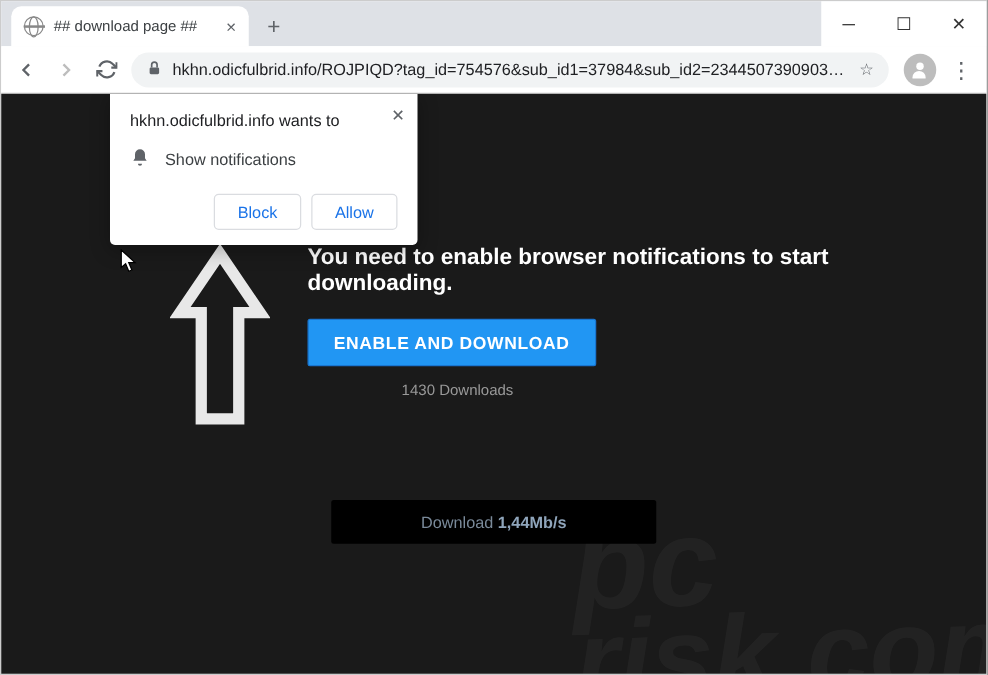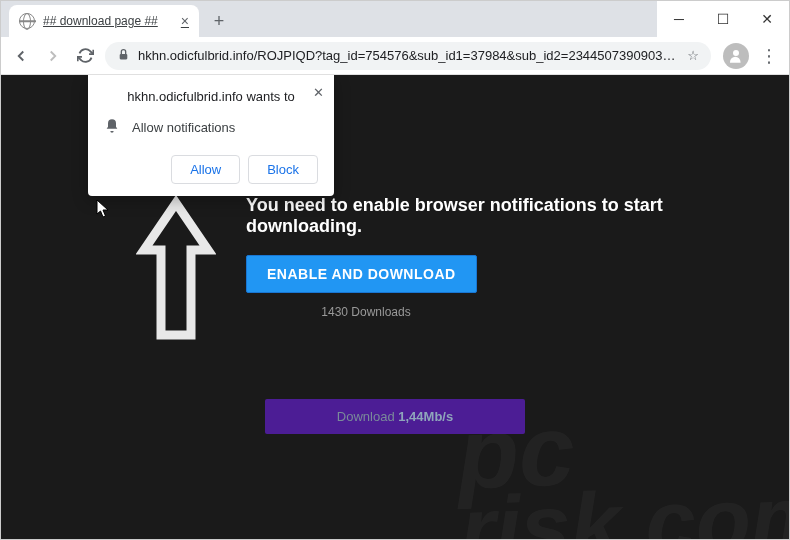--- a/index.html
+++ b/index.html
@@ -6,21 +6,21 @@
     body { width: 790px; height: 540px; overflow: hidden; background: #fff; }
     
     
     .window { width: 100%; height: 100%; border: 1px solid #ccc; display: flex; flex-direction: column; }
     .titlebar { height: 30px; background: #fff; display: flex; align-items: center; justify-content: flex-end; padding: 0 8px; }
     .win-controls { display: flex; gap: 16px; }
     .win-btn { width: 28px; height: 20px; display: flex; align-items: center; justify-content: center; color: #333; font-size: 14px; }
     
     
     .tabbar { height: 36px; background: #dee1e6; display: flex; align-items: flex-end; padding-left: 8px; }
-    .tab { height: 32px; background: #fff; border-radius: 8px 8px 0 0; display: flex; align-items: center; padding: 0 10px; gap: 8px; min-width: 190px; font-size: 12px; color: #3c4043; text-decoration: underline; }
+    .tab { height: 32px; background: #fff; border-radius: 8px 8px 0 0; display: flex; align-items: center; padding: 0 10px; gap: 8px; min-width: 190px; font-size: 12px; color: #3c4043; }
     .tab-favicon { width: 16px; height: 16px; border: 1.5px solid #888; border-radius: 50%; position: relative; }
     .tab-favicon::before { content: ''; position: absolute; left: -1.5px; right: -1.5px; top: 50%; height: 1.5px; background: #888; transform: translateY(-50%); }
     .tab-favicon::after { content: ''; position: absolute; top: -1.5px; bottom: -1.5px; left: 50%; width: 6px; border: 1.5px solid #888; border-radius: 50%; transform: translateX(-50%); }
     .tab-close { margin-left: auto; font-size: 14px; color: #5f6368; }
     .new-tab { width: 28px; height: 28px; display: flex; align-items: center; justify-content: center; color: #5f6368; font-size: 18px; margin-left: 6px; margin-bottom: 2px; }
     
     
     .toolbar { height: 38px; background: #fff; border-bottom: 1px solid #e0e0e0; display: flex; align-items: center; padding: 0 8px; gap: 8px; }
     .nav-btn { width: 24px; height: 24px; display: flex; align-items: center; justify-content: center; color: #5f6368; }
     .nav-btn.disabled { color: #bdbdbd; }
@@ -42,26 +42,26 @@
     .page-content { position: absolute; left: 0; right: 0; top: 0; padding: 120px 40px 0; }
     .hero { display: flex; align-items: flex-start; gap: 30px; margin-left: 95px; }
     .arrow-container { width: 80px; flex-shrink: 0; }
     .arrow-svg { width: 80px; height: 150px; }
     .hero-text { flex: 1; color: #fff; }
     .hero-title { font-size: 17px; font-weight: bold; margin-bottom: 4px; }
     .hero-sub { font-size: 18px; font-weight: 700; }
     .enable-btn { margin-top: 18px; background: #2196f3; color: #fff; border: 1px solid #1976d2; padding: 10px 20px; font-size: 14px; font-weight: 600; letter-spacing: 0.5px; border-radius: 2px; display: inline-block; }
     .downloads-count { margin-top: 12px; font-size: 12px; color: #999; text-align: center; width: 240px; }
     
-    .download-bar { margin: 50px auto 0; width: 260px; background: #4c1d95; color: #7a8a9a; padding: 10px 0; text-align: center; font-size: 13px; border-radius: 2px; }
+    .download-bar { margin: 50px auto 0; width: 260px; background: #000000; color: #7a8a9a; padding: 10px 0; text-align: center; font-size: 13px; border-radius: 2px; }
     .download-speed { color: #8fa5bb; font-weight: 600; }
     
     
     .perm-popup { position: absolute; left: 87px; top: 0; width: 246px; background: #fff; border-radius: 0 0 4px 4px; box-shadow: 0 4px 16px rgba(0,0,0,0.3); padding: 14px 16px 12px; z-index: 100; }
-    .perm-title { font-size: 13px; color: #202124; margin-bottom: 14px; text-align: center; }
+    .perm-title { font-size: 13px; color: #202124; margin-bottom: 14px; }
     .perm-close { position: absolute; right: 10px; top: 10px; color: #5f6368; font-size: 13px; }
     .perm-row { display: flex; align-items: center; gap: 12px; font-size: 13px; color: #3c4043; margin-bottom: 18px; }
     .perm-bell { color: #5f6368; }
     .perm-actions { display: flex; justify-content: flex-end; gap: 8px; }
     .perm-btn { border: 1px solid #dadce0; background: #fff; color: #1a73e8; padding: 6px 18px; font-size: 13px; border-radius: 4px; font-weight: 500; }
     
     
     .cursor { position: absolute; left: 95px; top: 124px; z-index: 200; pointer-events: none; }
   </style>
 </head>
@@ -149,25 +149,25 @@
 
     <div class="perm-popup">
       <div class="perm-close">✕</div>
       <div class="perm-title">hkhn.odicfulbrid.info wants to</div>
       <div class="perm-row">
         <span class="perm-bell">
           <svg width="16" height="16" viewBox="0 0 24 24" fill="#5f6368">
               <path d="M12 2a6 6 0 00-6 6v5l-2 3h16l-2-3V8a6 6 0 00-6-6zm0 20a2.5 2.5 0 002.5-2.5h-5A2.5 2.5 0 0012 22z"></path>
             </svg>
         </span>
-        <span>Allow notifications</span>
+        <span>Show notifications</span>
       </div>
       <div class="perm-actions">
+        <div class="perm-btn">Block</div>
         <div class="perm-btn">Allow</div>
-        <div class="perm-btn">Block</div>
       </div>
     </div>
 
     <div class="cursor">
       <svg width="16" height="20" viewBox="0 0 16 20">
           <path d="M1 1 L1 15 L4.5 12 L7 18 L9.5 17 L7 11 L12 11 Z" fill="#fff" stroke="#000" stroke-width="1"></path>
         </svg>
     </div>
 
   </div>

